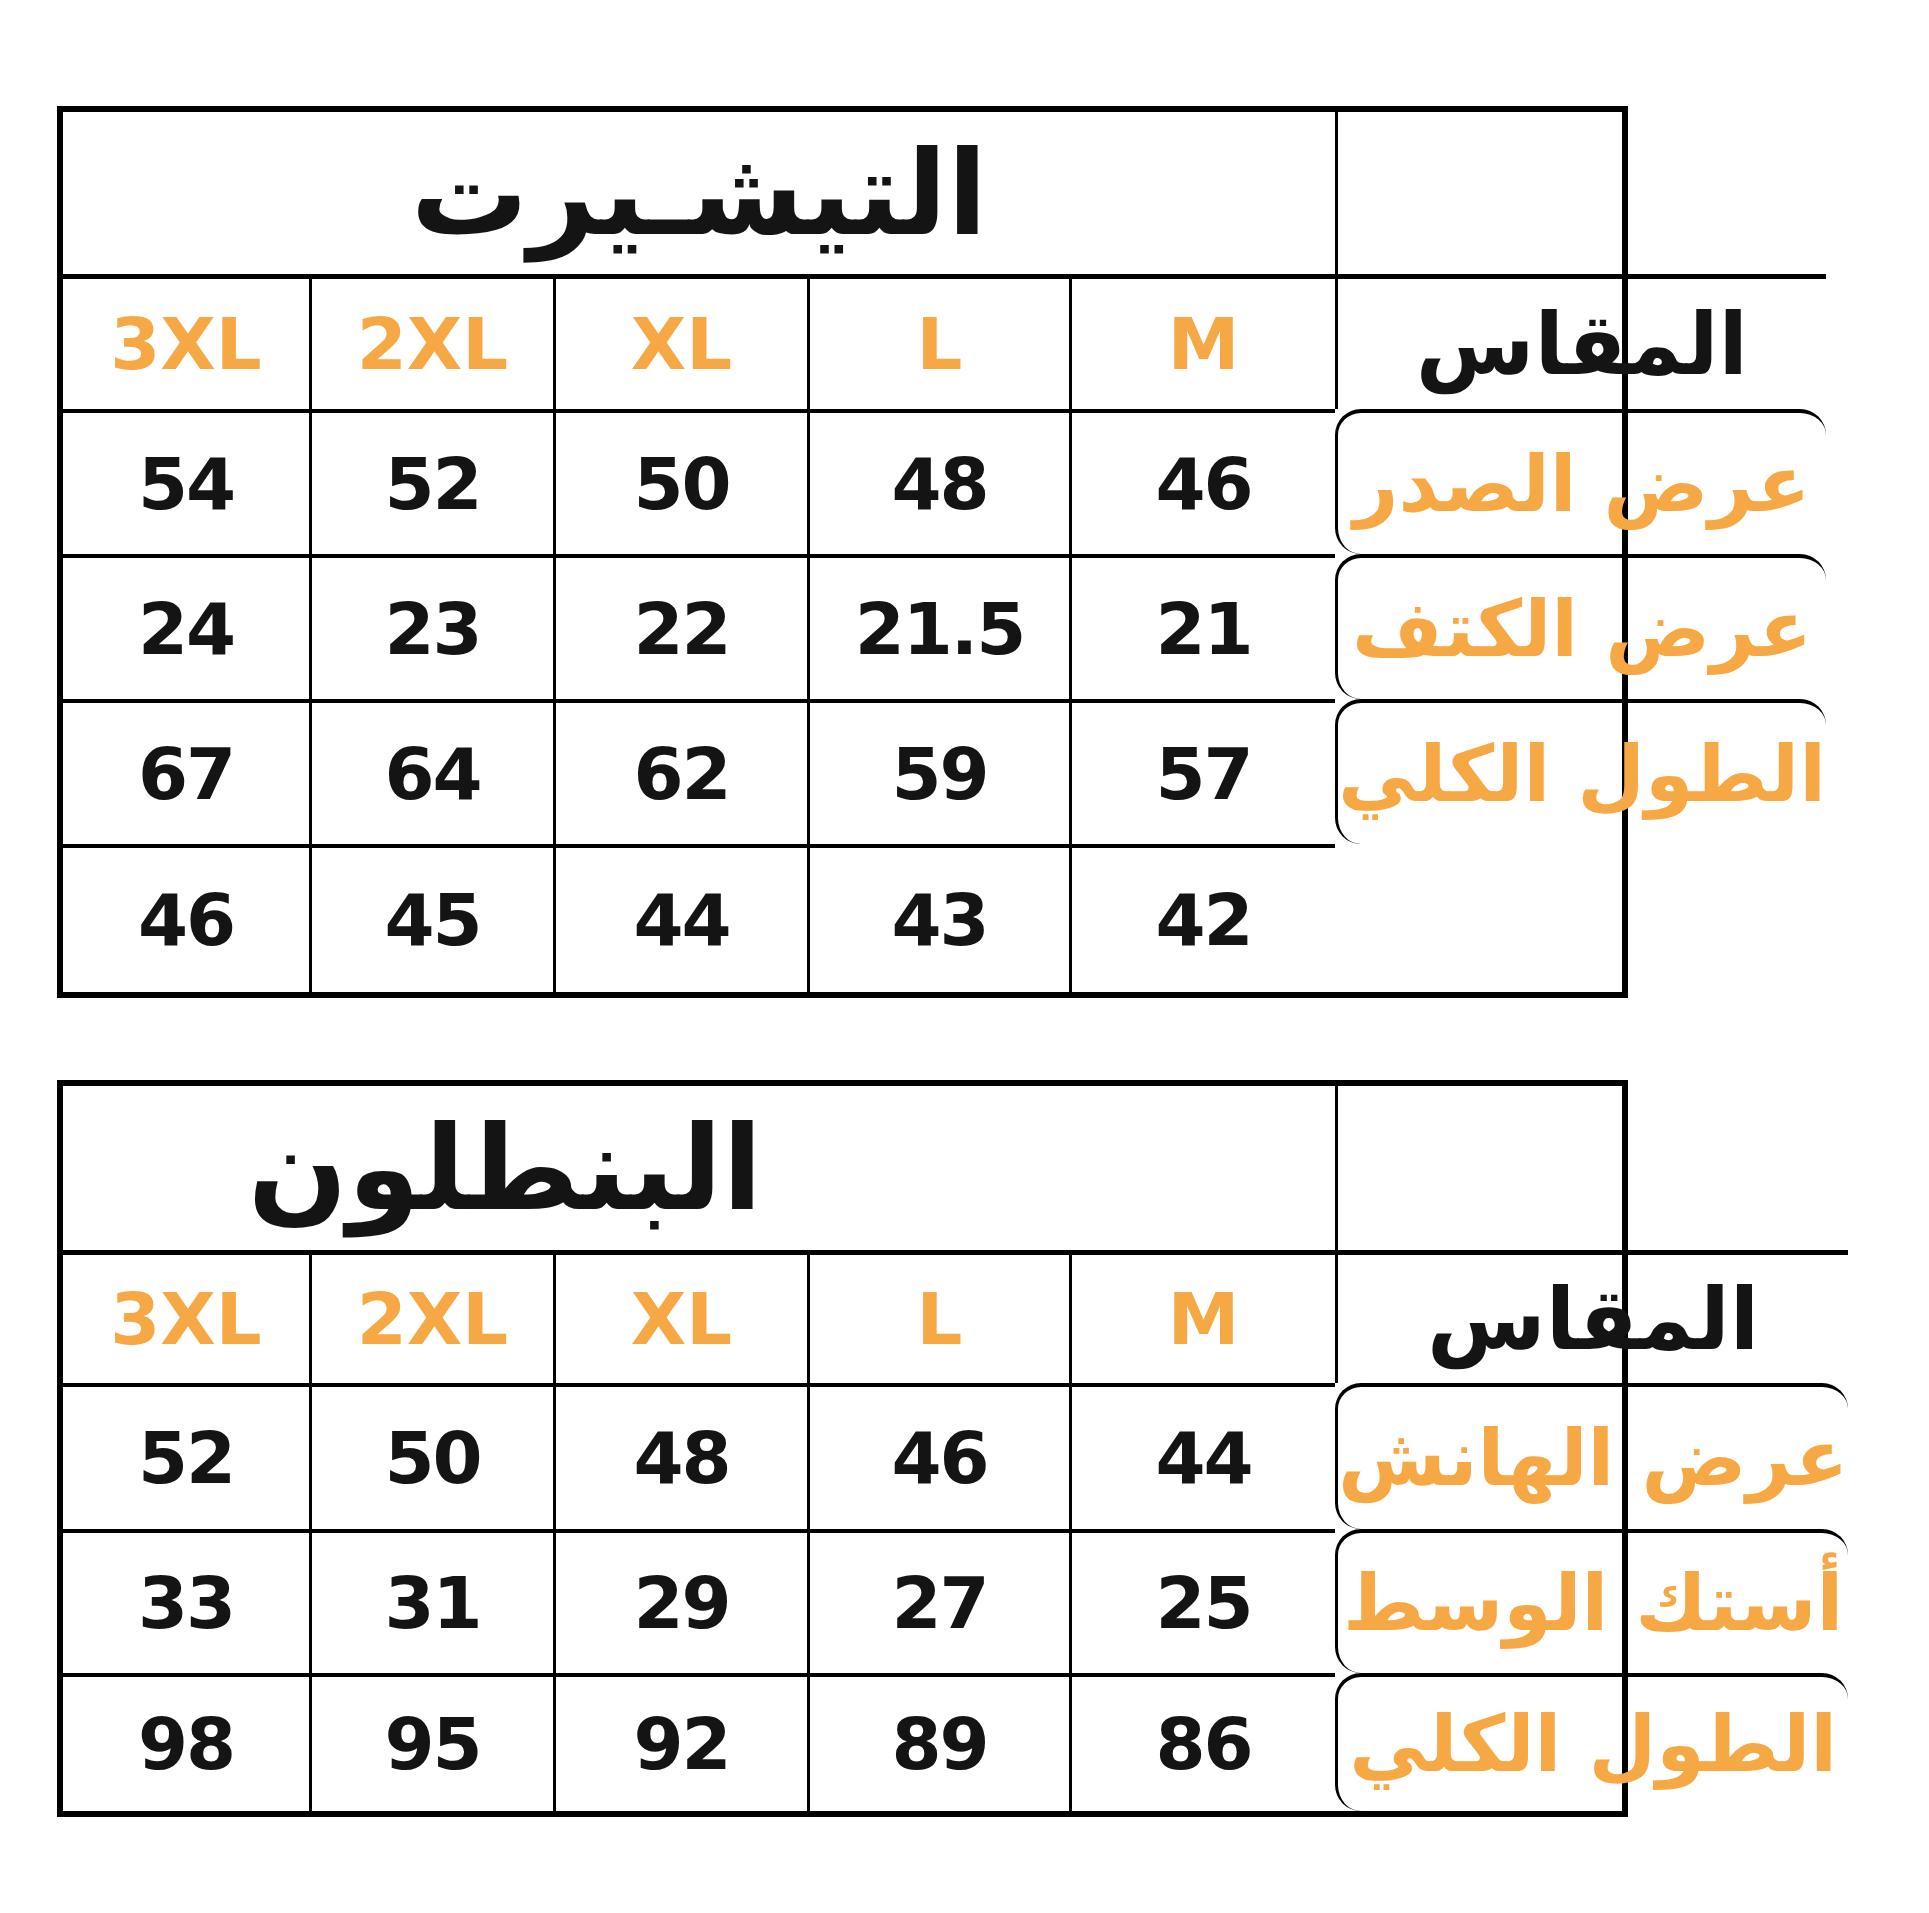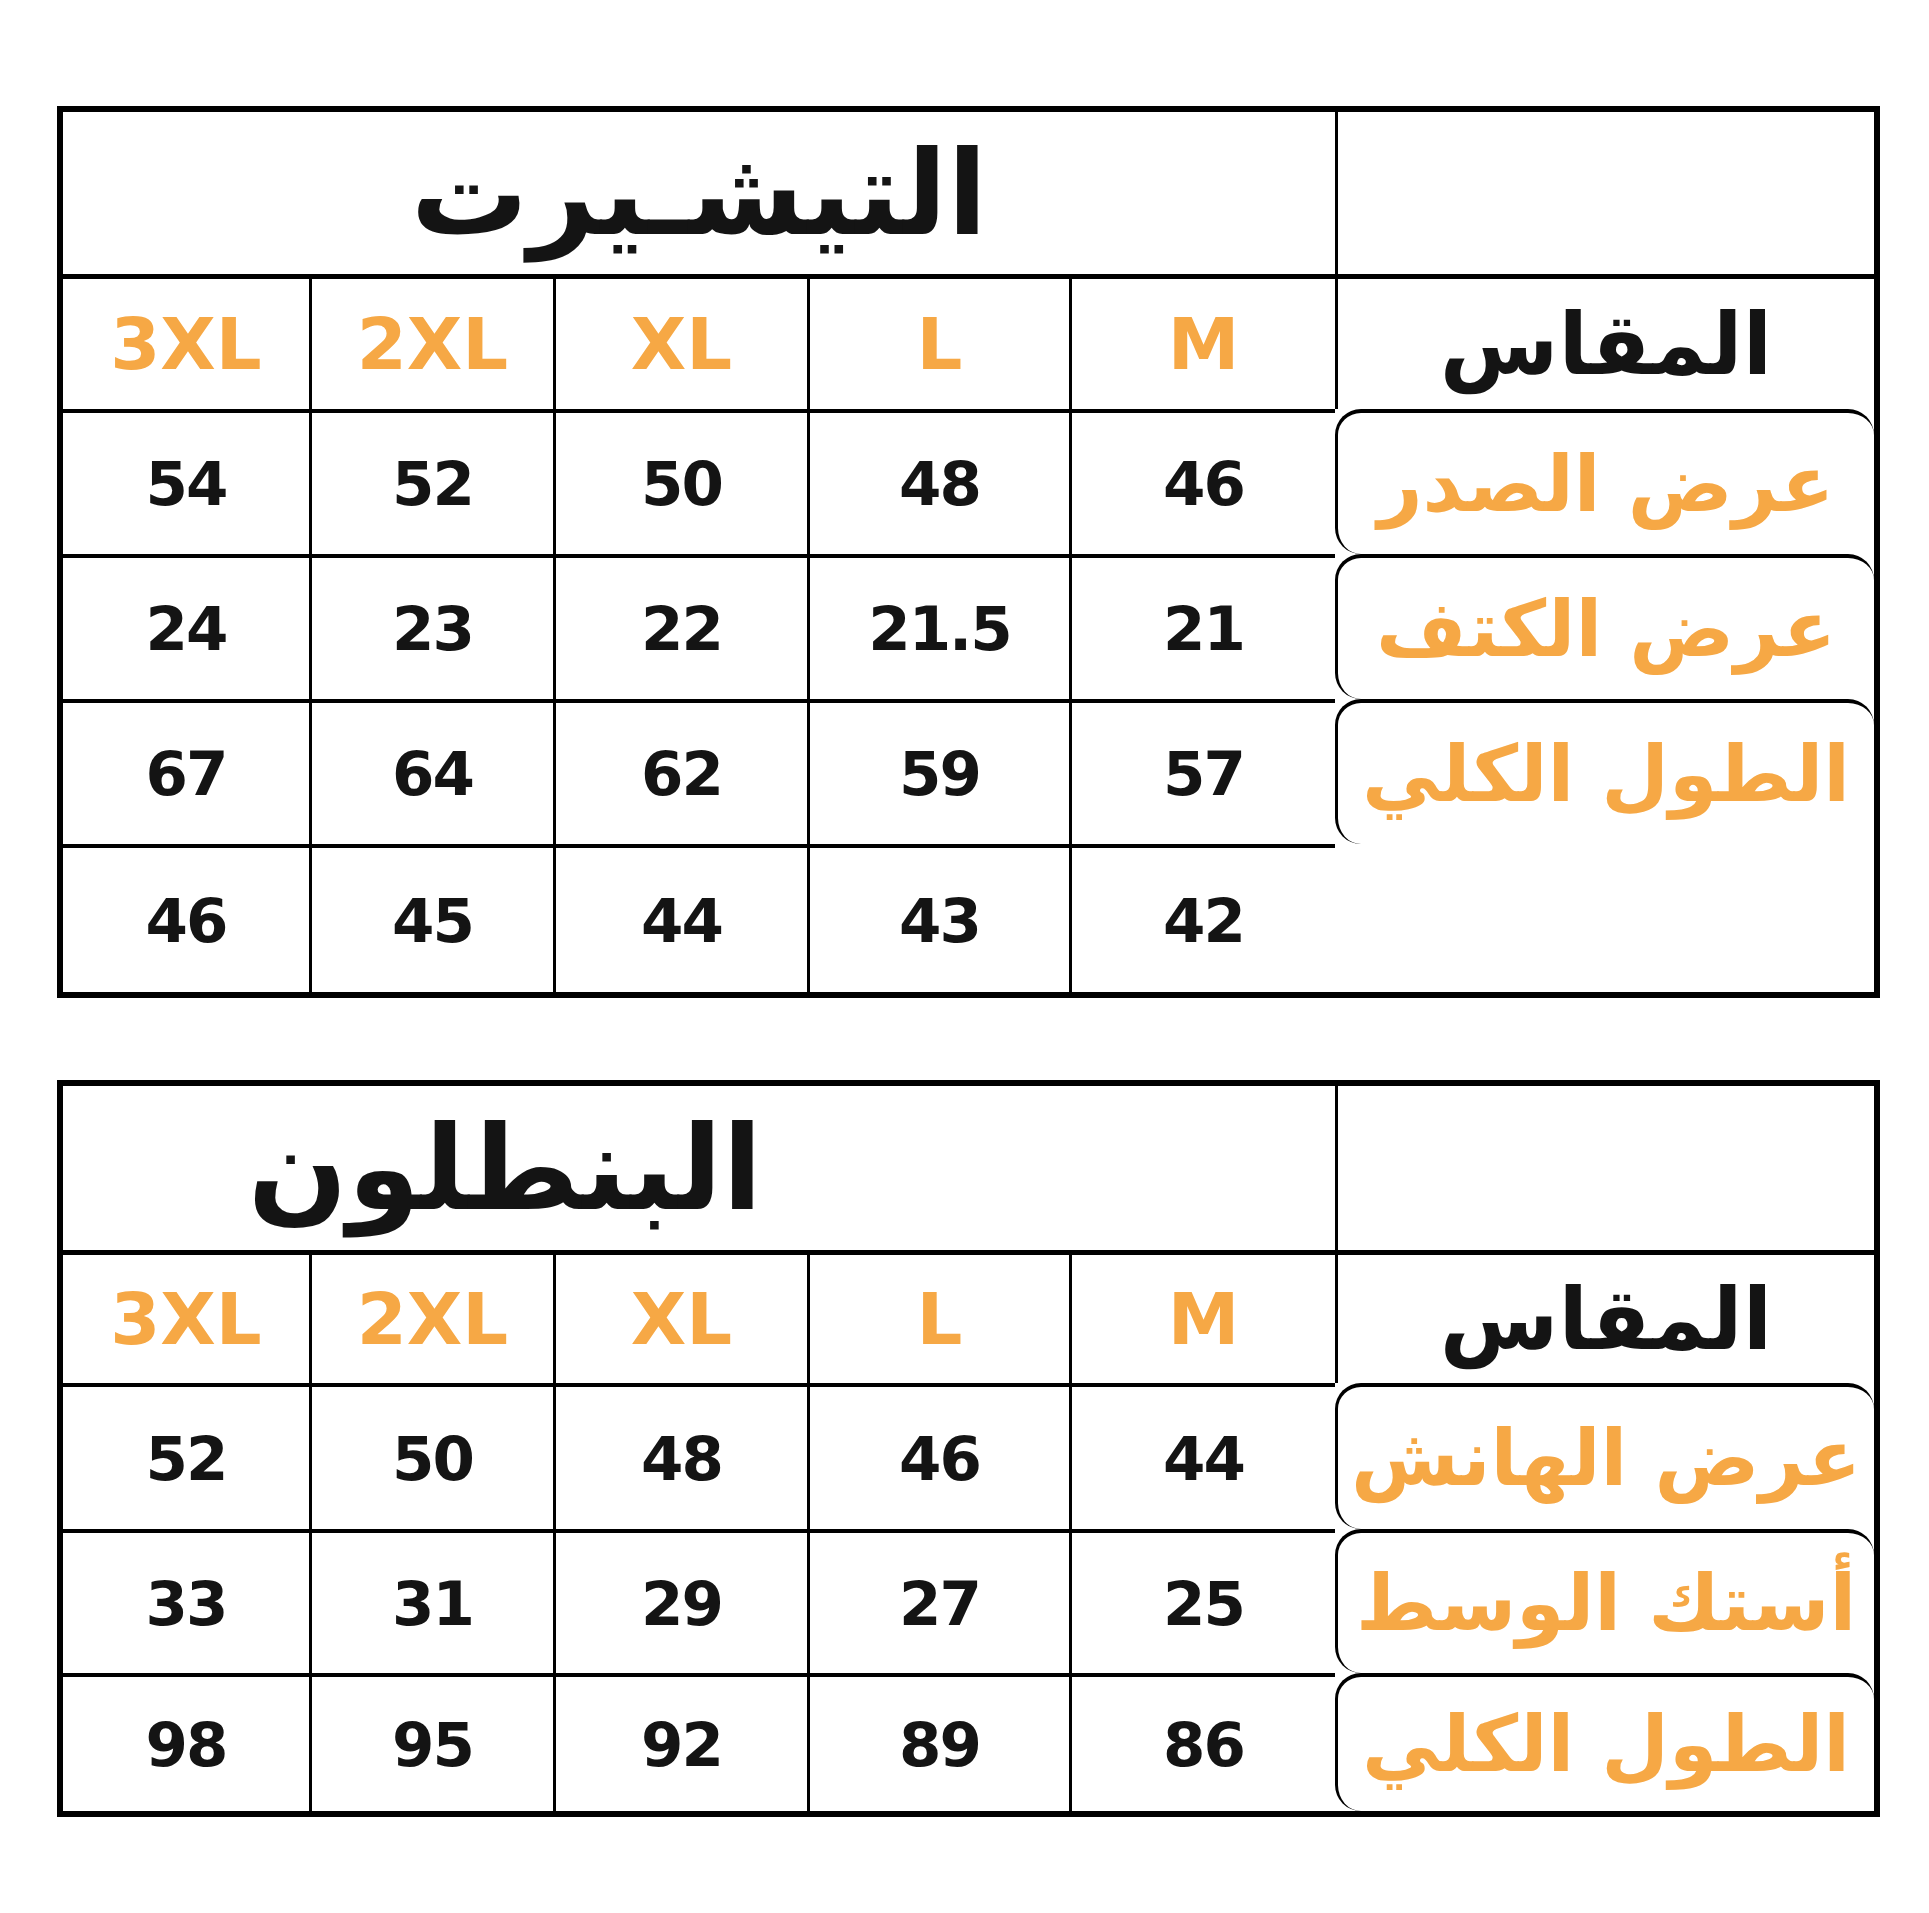--- a/index.html
+++ b/index.html
@@ -8,21 +8,21 @@
     height: 1913px;
     background: #ffffff;
     font-family: "DejaVu Sans", sans-serif;
     position: relative;
   }
   .page { position: absolute; inset: 0; background: #ffffff; }
 
   .panel {
     position: absolute;
     left: 57px;
-    width: 1823px;
+    width: 1571px;
     background: #ffffff;
     border: 6px solid #000000;
     box-sizing: border-box;
     display: grid;
     grid-template-columns: 246px 244px 254px 262px 266px 1fr;
     grid-auto-flow: row;
   }
   .p1 { top: 106px;  height: 892px; grid-template-rows: 162px 135px 145px 145px 145px 1fr; }
   .p2 { top: 1080px; height: 737px; grid-template-rows: 164px 133px 146px 144px 1fr; }
 
@@ -45,21 +45,21 @@
     font-weight: 700;
     color: #141414;
   }
   
   .p2 .ttl { padding-right: 388px; border-radius: 17px; }
 
   .side { grid-column: 6 / 7; }
 
   .szh  { font-size: 72px; font-weight: 700; color: #F6A845; }
   .lblh { font-size: 86px; font-weight: 700; color: #141414; }
-  .num  { font-size: 61px; font-weight: 700; color: #141414; letter-spacing: -2px; }
+  .num  { font-size: 72px; font-weight: 700; color: #141414; letter-spacing: -2px; }
   .rlbl { font-size: 78px; font-weight: 700; color: #F6A845; border-radius: 26px; }
 </style>
 </head>
 <body>
 
 <div class="page">
 
   <section class="panel p1">
 
     <div class="c ttl" dir="rtl">التيشـيرت</div>

